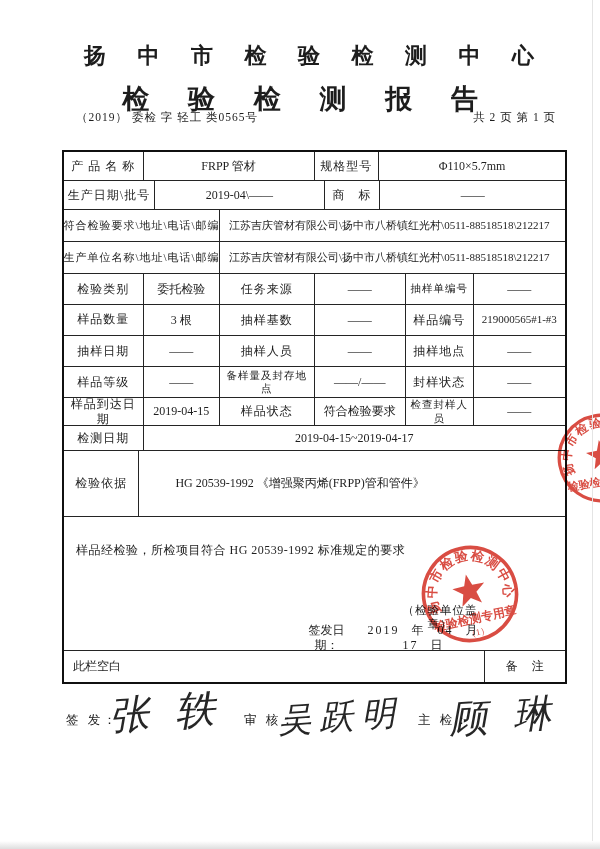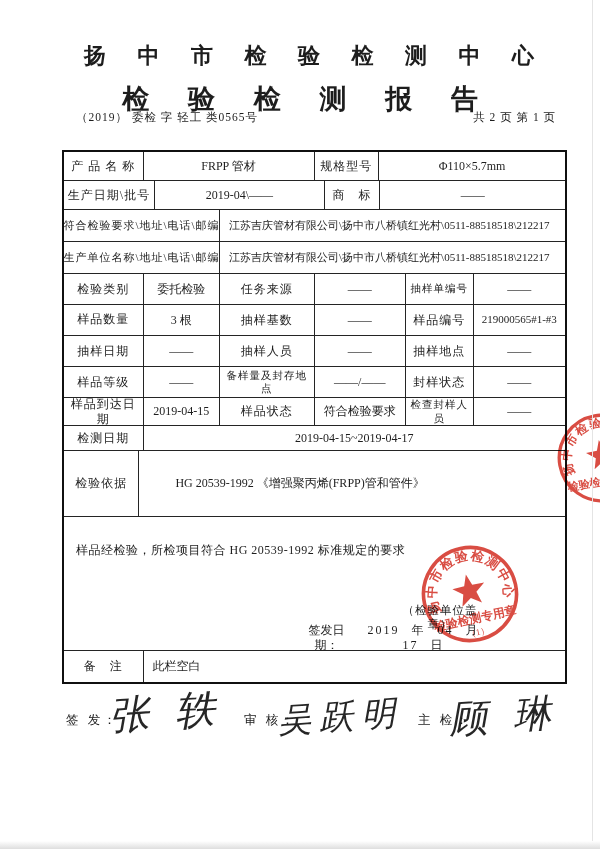--- a/index.html
+++ b/index.html
@@ -137,22 +137,22 @@
           <span class="concl-text">样品经检验，所检项目符合 HG 20539-1992 标准规定的要求</span>
           <span class="concl-seal-note">（检验单位盖章）</span>
           <span class="concl-issue">
             <span>签发日期：</span>
             <span class="date">2019 年 04 月 17 日</span>
           </span>
         </div>
       </div>
     </div>
     <div class="t-row" style="height: 31px;">
+      <div class="t-cell k-value align-left" style="width: 424px;">此栏空白</div>
       <div class="t-cell k-label" style="width: 80px;">备　注</div>
-      <div class="t-cell k-value align-left" style="width: 424px;">此栏空白</div>
     </div>
   </div>
 
 <div class="stamp stamp-main" id="stamp-main">
     <svg viewBox="0 0 124 124" xmlns="http://www.w3.org/2000/svg">
       <circle cx="62" cy="62" r="46.5" fill="none" stroke="#d5392e" stroke-width="3.6"></circle>
       <path id="arcA" d="M 31.2 76.4 A 34 34 0 1 1 92.8 76.4" fill="none"></path>
       <text font-size="13" font-weight="bold" fill="#d5392e" letter-spacing="1.5"><textPath href="#arcA" startOffset="50%" text-anchor="middle">扬中市检验检测中心</textPath></text>
       <polygon fill="#d5392e" points="62,42 66.1,53.3 78.2,53.7 68.7,61.2 72,72.8 62,66 52,72.8 55.3,61.2 45.8,53.7 57.9,53.3"></polygon>
       <text x="62" y="91" text-anchor="middle" font-size="12" font-weight="bold" fill="#d5392e" textLength="84" lengthAdjust="spacingAndGlyphs">检验检测专用章</text>

